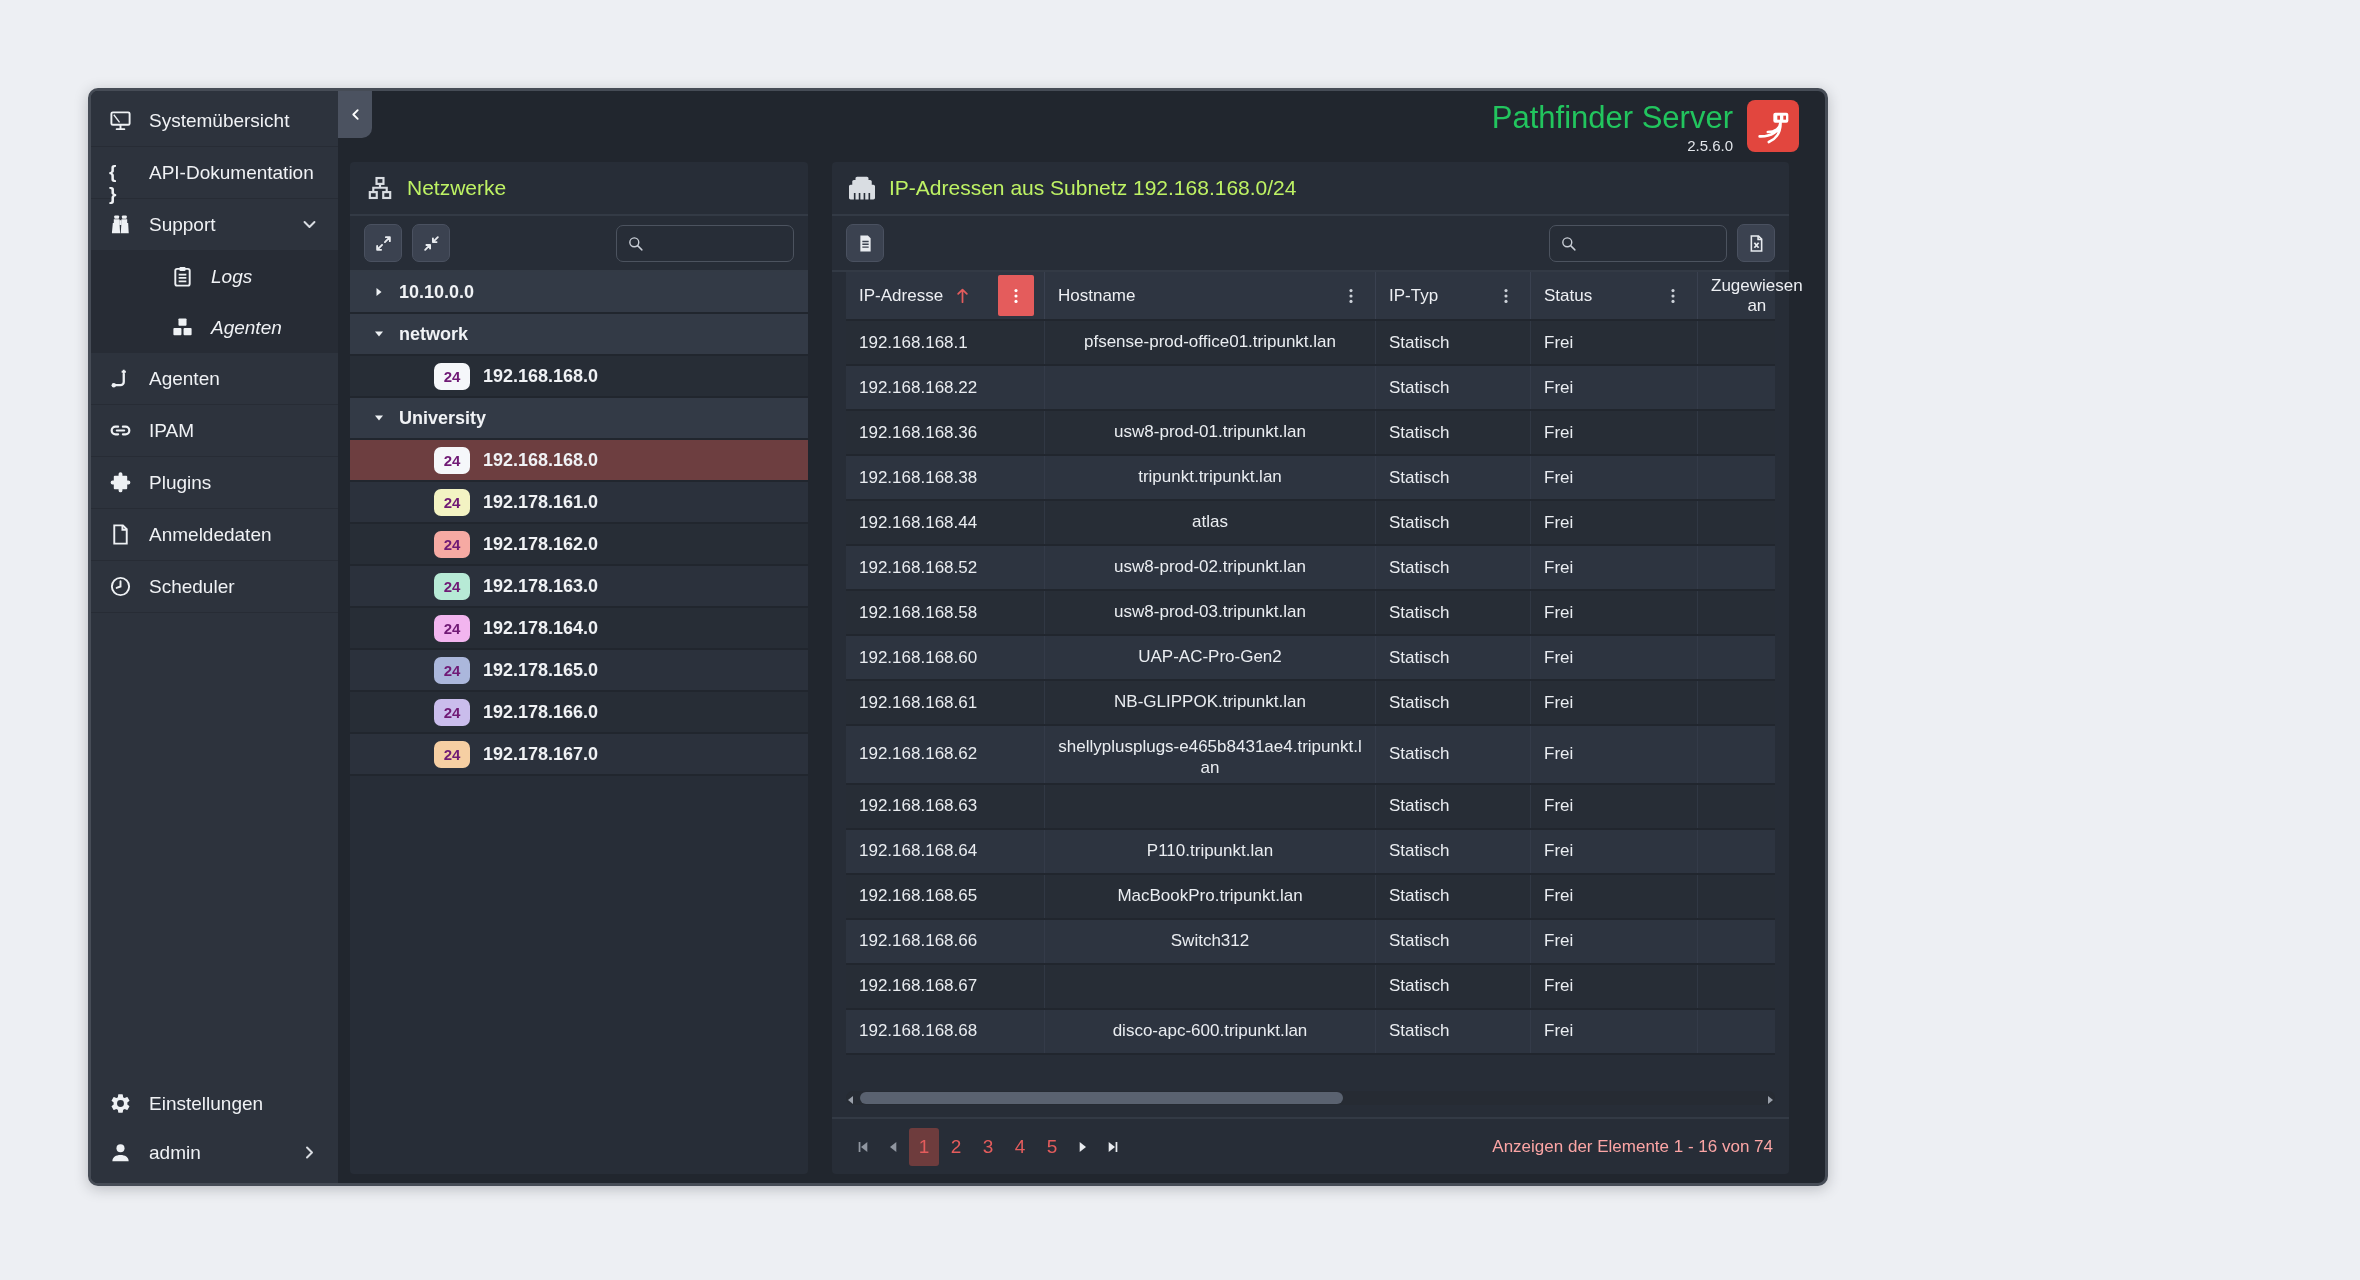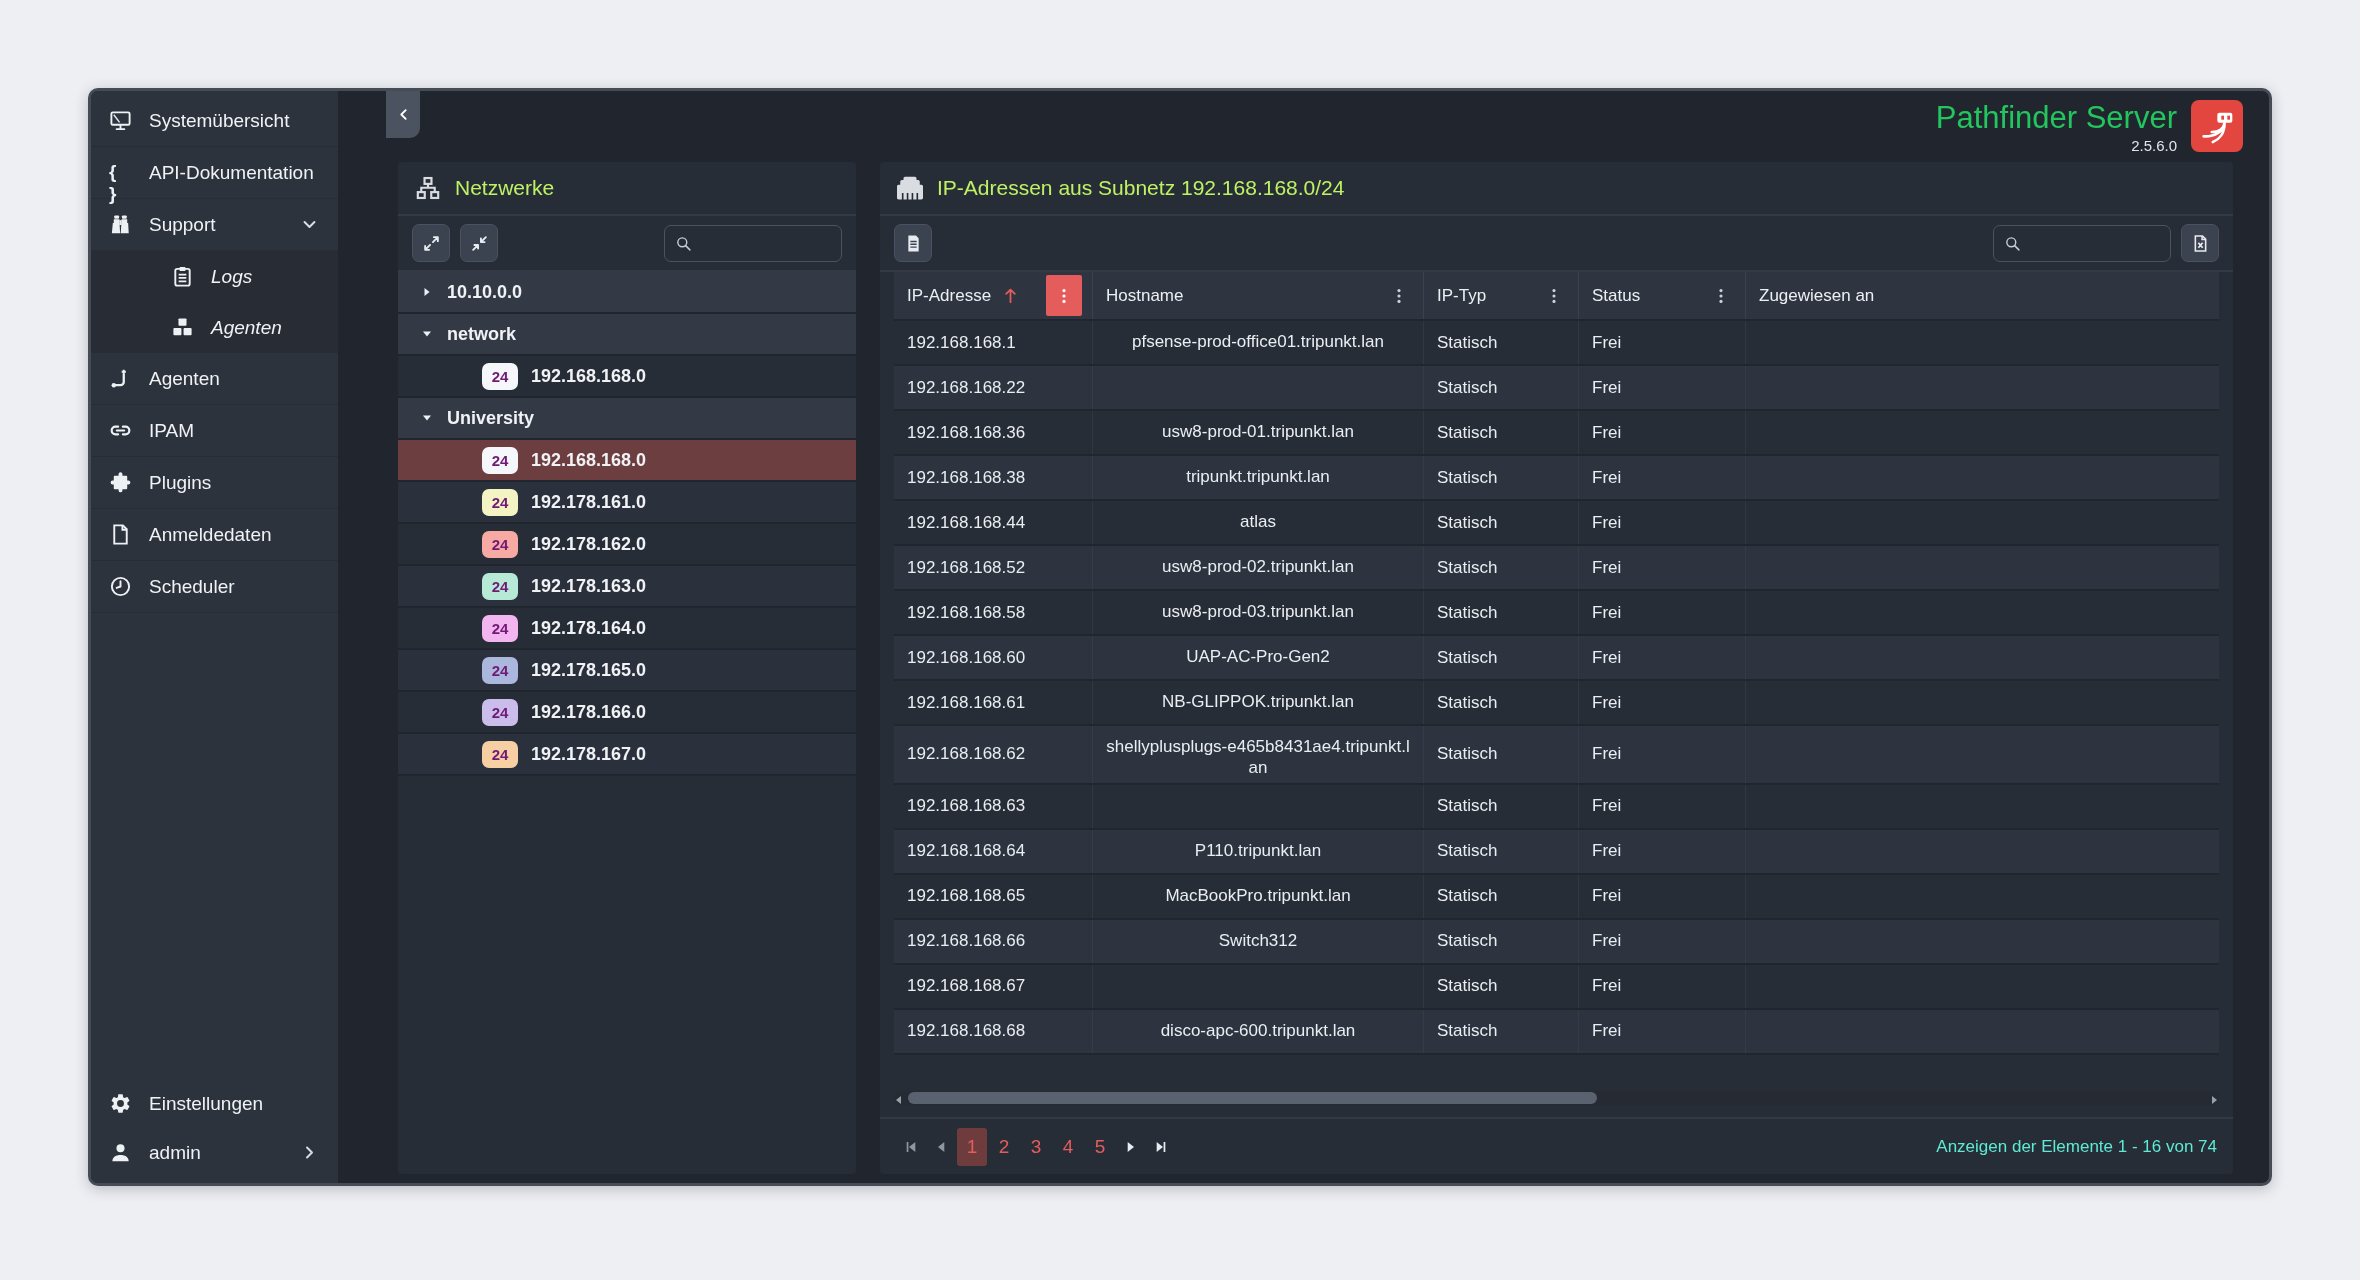--- a/index.html
+++ b/index.html
@@ -1,22 +1,22 @@
 <!DOCTYPE html>
 <html><head>
 <meta charset="utf-8">
 <title>Pathfinder Server</title>
 <style>
   * { margin:0; padding:0; box-sizing:border-box; }
   html,body { width:2360px; height:1280px; }
   body { background:#edeff3; font-family:"Liberation Sans","DejaVu Sans",sans-serif; position:relative; overflow:hidden; }
 
-  .window { position:absolute; left:88px; top:88px; width:2184px; height:1098px;
+  .window { position:absolute; left:88px; top:88px; width:1740px; height:1098px;
     background:#21262e; border:3px solid #464c56; border-radius:10px; display:flex; overflow:hidden;
-    box-shadow:0 3px 14px rgba(30,35,45,.25);gap:48px; }
+    box-shadow:0 3px 14px rgba(30,35,45,.25); }
 
   
   .sidebar { width:247px; flex-shrink:0; background:#2d333d; display:flex; flex-direction:column; }
   .sidebar-nav { padding-top:4px; }
   .side-item { height:52px; display:flex; align-items:center; gap:17px; padding:0 20px 0 18px;
     color:#f0f2f5; font-size:19px; cursor:pointer; border-bottom:1px solid rgba(0,0,0,.13); }
   .side-item .icon { width:23px; height:23px; color:#eef1f4; flex-shrink:0; }
   .side-sub { background:#272c35;font-style:italic; }
   .side-sub .side-item { padding-left:80px; border-bottom:none; height:51px; }
   .side-chev { margin-left:auto; width:17px !important; height:17px !important; color:#d9dde2 !important; }
@@ -99,21 +99,21 @@
   .pagination { flex-shrink:0; margin-top:auto; height:57px; border-top:2px solid #333a45;
     display:flex; align-items:center; padding:0 16px; }
   .pg-btn { width:30px; height:30px; display:flex; align-items:center; justify-content:center; cursor:pointer; }
   .pg-btn .icon { width:16px; height:16px; }
   .pg-btn.dim .icon { color:#9096a0; }
   .pg-btn.lit .icon { color:#e9ecf0; }
   .pg-pages { display:flex; align-items:center; }
   .pg-num { min-width:30px; height:38px; display:flex; align-items:center; justify-content:center;
     color:#e45c5c; font-size:19px; cursor:pointer; margin:0 1px; }
   .pg-num.active { background:#6e3c3d; border-radius:3px; }
-  .pg-summary { margin-left:auto; font-size:17px; color:#5eead4; }
+  .pg-summary { margin-left:auto; font-size:17px; color:#fca5a5; }
   .icon svg { width:100%; height:100%; display:block; }
 </style>
 </head>
 <body>
 
 <div class="window">
 
   <div class="sidebar">
     <div class="sidebar-nav">
         <div class="side-item">

